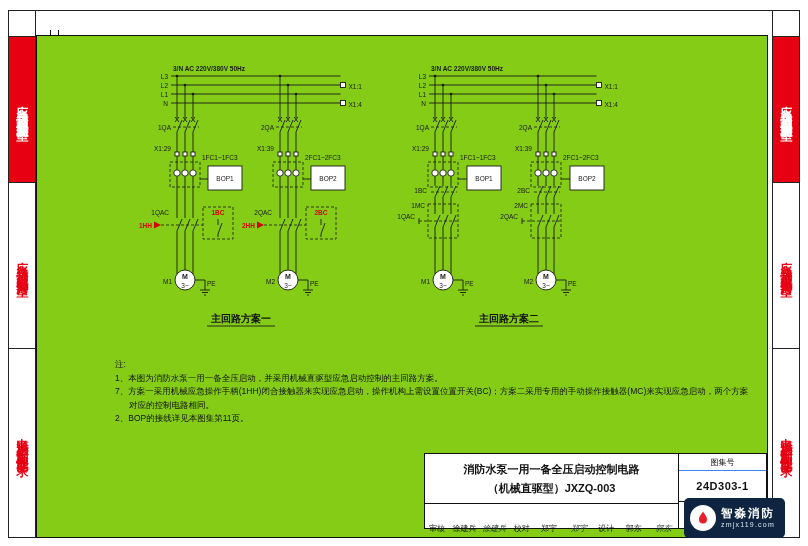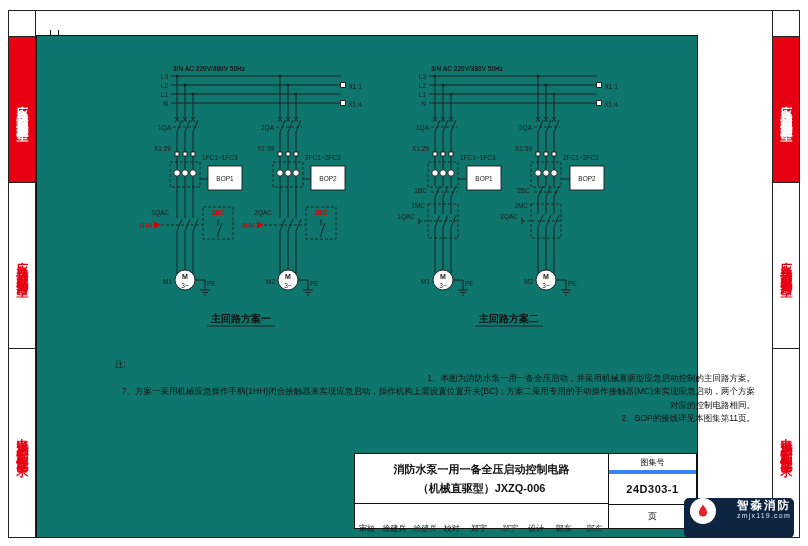--- a/index.html
+++ b/index.html
@@ -11,56 +11,56 @@
          display:flex;flex-direction:column;border:1px solid #222;}
   .strip.left{left:8px;} .strip.right{left:772px;}
   .scell{box-sizing:border-box;display:flex;align-items:center;justify-content:center;border-bottom:1px solid #222;}
   .scell:last-child{border-bottom:none;}
   .s-blank{height:26px;}
   .s-red{height:146px;background:#e60012;color:#fff;}
   .s-byp{height:166px;color:#e60012;}
   .s-cab{flex:1;color:#e60012;}
   .scell span{writing-mode:vertical-rl;text-orientation:upright;font-size:12px;font-weight:bold;letter-spacing:3px;}
   
-  .area{position:absolute;left:36px;top:35px;width:662px;height:503px;border:1.5px solid #111;box-sizing:border-box;background:#0f766e;}
+  .area{position:absolute;left:36px;top:35px;width:732px;height:503px;border:1.5px solid #111;box-sizing:border-box;background:#84cc16;}
   .area svg{position:absolute;left:0;top:0;}
   .tick{position:absolute;width:1px;height:10px;background:#111;top:30px;}
   
   .w{stroke:#1a1a1a;stroke-width:0.9;fill:none;}
   .dash{stroke:#1a1a1a;stroke-width:0.8;fill:none;stroke-dasharray:3 2;}
   .sq{fill:#fff;stroke:#1a1a1a;stroke-width:0.9;}
   .dot{fill:#1a1a1a;}
   text{font-family:"Liberation Sans",sans-serif;}
   .lbl{font-size:6.5px;fill:#1a1a1a;}
   .b{font-weight:bold;}
   .mid{text-anchor:middle;} .end{text-anchor:end;}
   .redt{fill:#d60000;font-weight:bold;}
   .mlbl{font-size:7px;font-weight:bold;fill:#1a1a1a;}
   .ttl{font-size:10px;font-weight:bold;fill:#111;}
   
   .notes{position:absolute;left:78px;top:322px;width:640px;font-size:8.5px;line-height:1.55;color:#111;}
   .notes-head{margin-bottom:1px;}
-  .note-item{padding-left:14px;text-indent:-14px;text-align:right;}
+  .note-item{padding-left:14px;text-indent:-14px;}
   
   .tb{position:absolute;right:0;bottom:8px;width:343px;height:76px;border:1.5px solid #111;box-sizing:border-box;display:flex;background:#fff;}
   .tb-left{width:254px;display:flex;flex-direction:column;border-right:1px solid #111;box-sizing:border-box;}
   .tb-title{flex:1;display:flex;flex-direction:column;justify-content:center;align-items:center;
             font-weight:bold;font-size:11px;border-bottom:1px solid #111;line-height:1.65;}
   .tb-sigs{height:24px;display:flex;}
   .tc{border-right:1px solid #111;display:flex;align-items:center;justify-content:center;font-size:8px;box-sizing:border-box;margin-top:24px;}
   .tc.last{border-right:none;}
   .w1{flex:0 0 25px;} .w2{flex:1;}
   .sig{font-family:"DejaVu Serif",serif;font-style:italic;color:#233;}
   .tb-right{flex:1;display:flex;flex-direction:column;}
-  .tb-atlas-label{height:16px;border-bottom:4px solid #3b82f6;display:flex;align-items:center;justify-content:center;font-size:8px;}
+  .tb-atlas-label{height:16px;border-bottom:1px solid #3b82f6;display:flex;align-items:center;justify-content:center;font-size:8px;}
   .tb-atlas-no{height:30px;border-bottom:1px solid #111;display:flex;align-items:center;justify-content:center;font-size:11px;font-weight:bold;letter-spacing:.5px;}
   .tb-page{flex:1;display:flex;align-items:center;justify-content:center;font-size:9px;}
   
-  .logo{position:absolute;left:684px;top:498px;width:110px;height:40px;background:#0e2440;border-radius:5px;
-        display:flex;align-items:flex-start;gap:21px;padding:0 6px;box-sizing:border-box;z-index:9;}
+  .logo{position:absolute;left:684px;top:498px;width:101px;height:40px;background:#0e2440;border-radius:5px;
+        display:flex;align-items:center;gap:5px;padding:0 6px;box-sizing:border-box;z-index:9;}
   .logo-circle{width:26px;height:26px;border-radius:50%;background:#fff;display:flex;align-items:center;justify-content:center;flex:0 0 26px;}
   .logo-texts{display:flex;flex-direction:column;line-height:1.25;}
   .logo-brand{color:#fff;font-size:11.5px;font-weight:bold;letter-spacing:2px;white-space:nowrap;}
   .logo-site{color:#d8e6f5;font-size:7px;letter-spacing:1.2px;white-space:nowrap;}
 </style>
 </head>
 <body>
 
 <div class="sheet">
   <div class="frame"></div>
@@ -305,21 +305,21 @@
       <div class="notes-head">注:</div>
       <div class="note-item">1、本图为消防水泵一用一备全压启动，并采用机械直驱型应急启动控制的主回路方案。</div>
       <div class="note-item">7、方案一采用机械应急操作手柄(1HH)闭合接触器来实现应急启动，操作机构上需设置位置开关(BC)；方案二采用专用的手动操作接触器(MC)来实现应急启动，两个方案对应的控制电路相同。</div>
       <div class="note-item">2、BOP的接线详见本图集第11页。</div>
     </div>
 
     <div class="tb">
       <div class="tb-left">
         <div class="tb-title">
           <div>消防水泵一用一备全压启动控制电路</div>
-          <div>（机械直驱型）JXZQ-006</div>
+          <div>（机械直驱型）JXZQ-003</div>
         </div>
         <div class="tb-sigs">
           <span class="tc w1">审核</span>
           <span class="tc w2">徐建兵</span>
           <span class="tc w2 sig">徐建兵</span>
           <span class="tc w1">校对</span>
           <span class="tc w2">郑宇</span>
           <span class="tc w2 sig">郑宇</span>
           <span class="tc w1">设计</span>
           <span class="tc w2">郭东</span>

